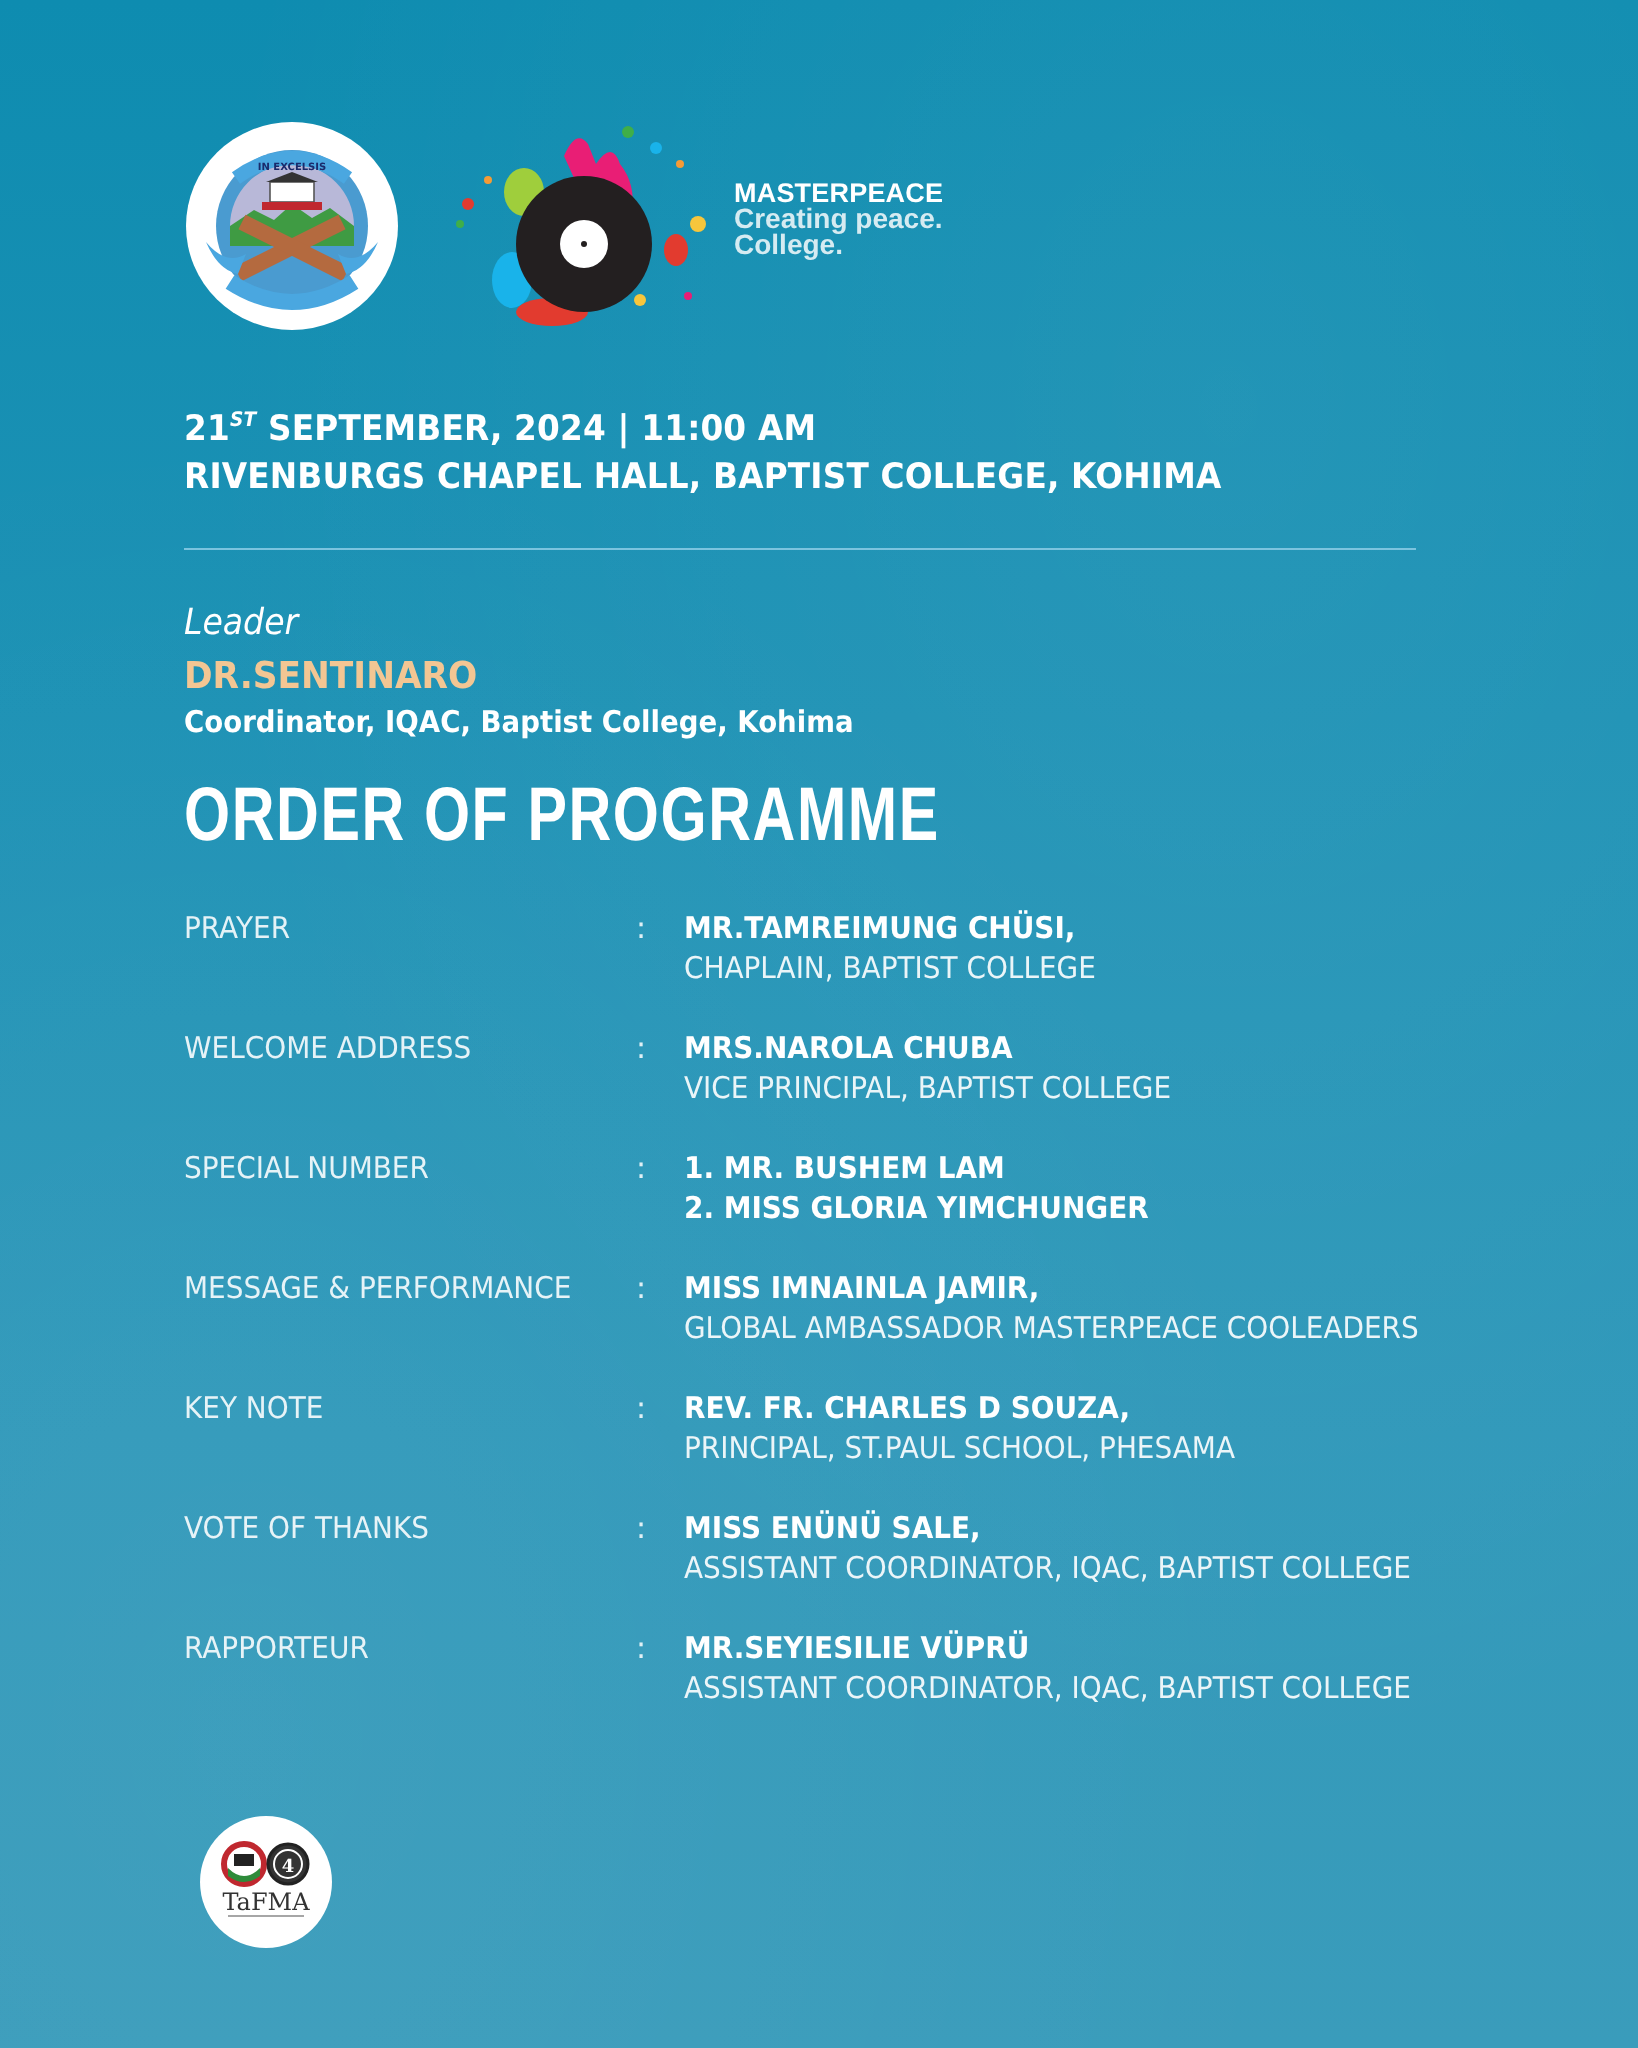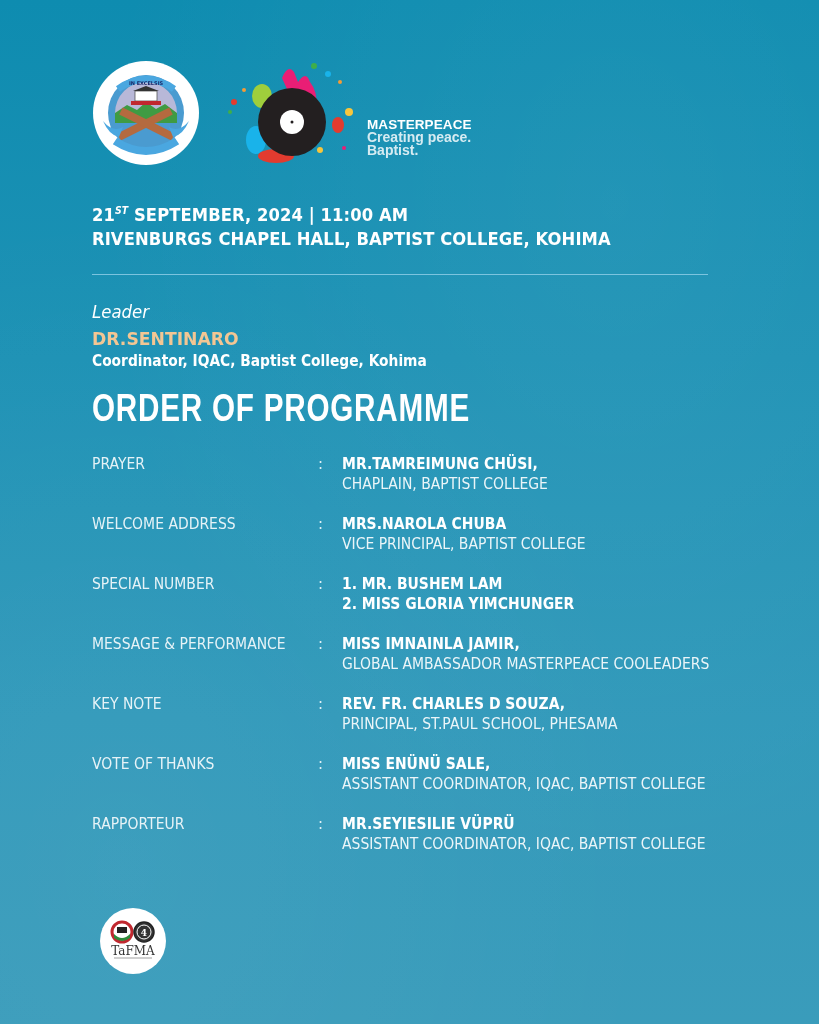--- a/index.html
+++ b/index.html
@@ -32,21 +32,20 @@
     .mp-logo {
       position: absolute; left: 222px; top: 60px;
       width: 140px; height: 110px;
     }
     .mp-logo svg { width: 140px; height: 110px; display: block; }
 
     .mp-text {
       position: absolute; left: 367px; top: 90px;
       font-family: "Liberation Sans", sans-serif;
       line-height: 13px;
-      margin-top: 28px;
     }
     .mp-brand { font-weight: bold; font-size: 13.5px; letter-spacing: 0.1px; color: #ffffff; }
     .mp-tag { font-size: 14px; color: rgba(255,255,255,0.82); font-weight: bold; }
 
     
     .event-info {
       position: absolute; left: 92px; top: 203px;
       font-family: "DejaVu Sans", sans-serif;
       font-weight: bold; font-size: 17.6px; line-height: 24px;
       letter-spacing: 0.1px;
@@ -165,21 +164,21 @@
       <circle cx="118" cy="22" r="2" fill="#f59b36"></circle>
       <circle cx="98" cy="90" r="3" fill="#f7c63c"></circle>
       <circle cx="22" cy="30" r="2" fill="#f59b36"></circle>
       <circle cx="122" cy="88" r="2" fill="#e91e75"></circle>
     </svg>
   </div>
 
   <div class="mp-text">
     <div class="mp-brand">MASTERPEACE</div>
     <div class="mp-tag">Creating peace.</div>
-    <div class="mp-tag">Baptist.</div>
+    <div class="mp-tag">College.</div>
   </div>
 
   <div class="event-info">
     <div><span>21</span><sup>ST</sup> <span>SEPTEMBER, 2024 | 11:00 AM</span></div>
     <div>RIVENBURGS CHAPEL HALL, BAPTIST COLLEGE, KOHIMA</div>
   </div>
 
   <div class="divider"></div>
 
   <div class="leader-label">Leader</div>

